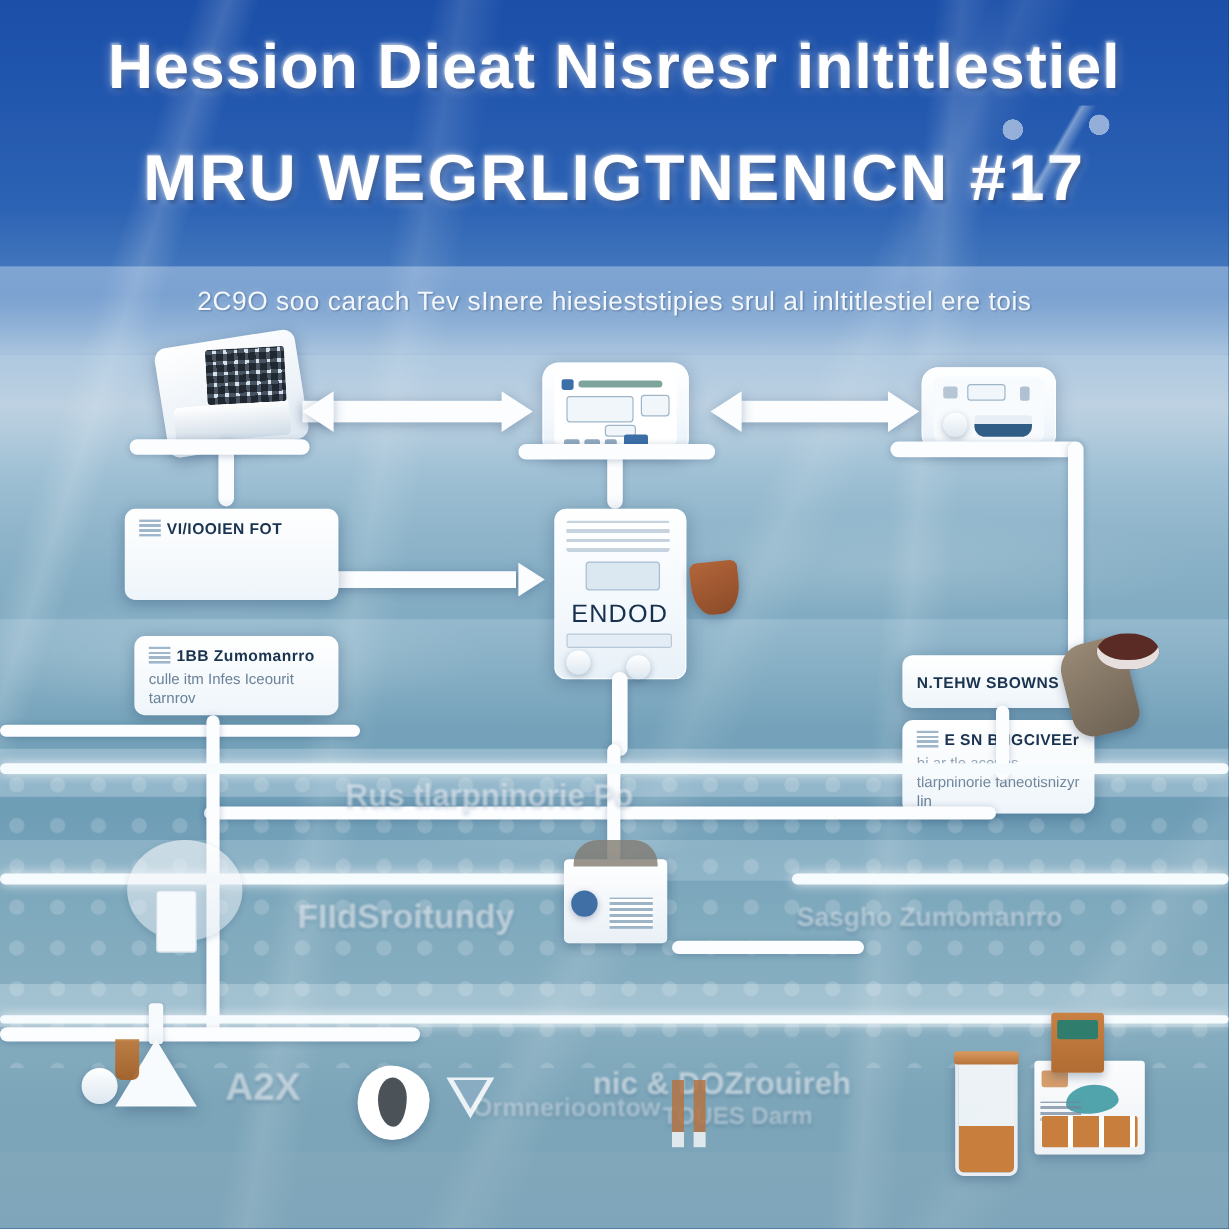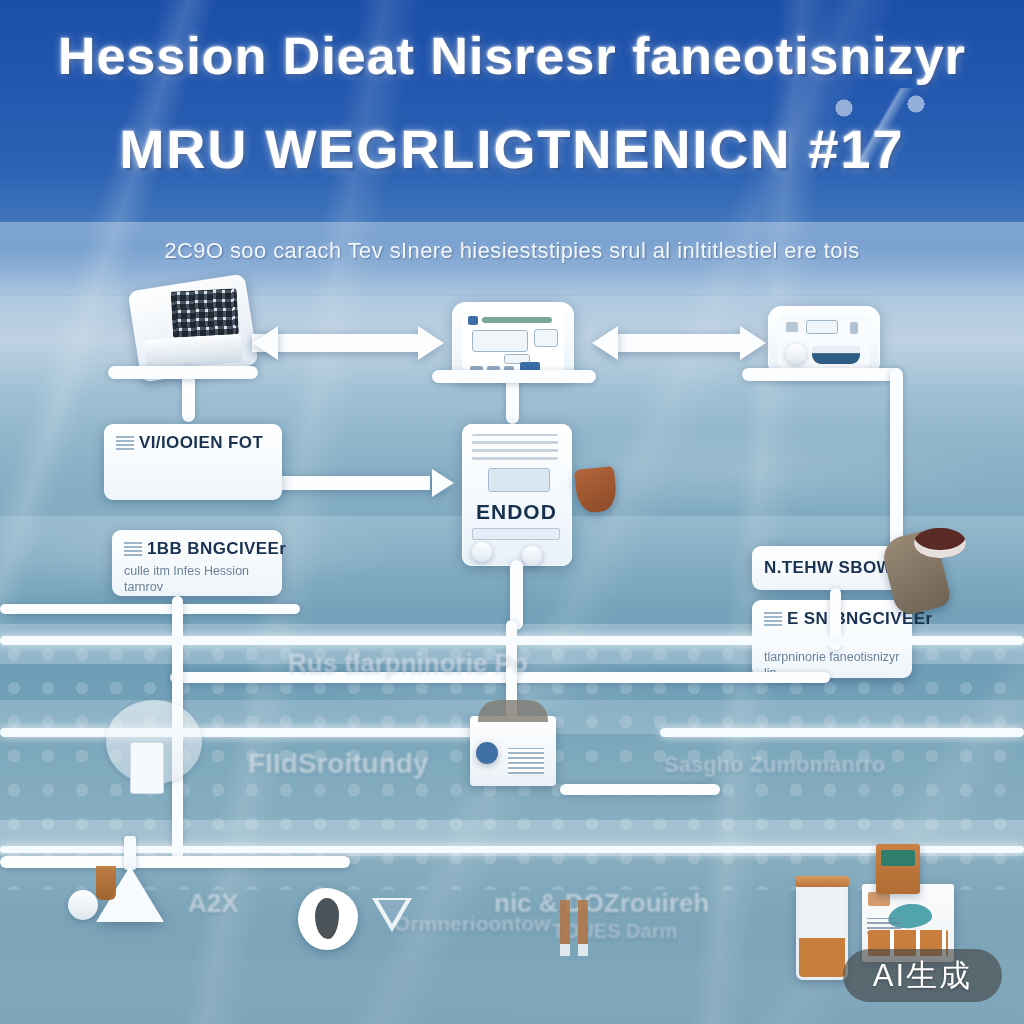--- a/index.html
+++ b/index.html
@@ -112,39 +112,39 @@
           box-shadow: 0 0 10px rgba(255,255,255,.8); }
 
   
   .node {
     position: absolute;
     background: linear-gradient(180deg,#ffffff 0%, #f4f9fd 55%, #e8f1f8 100%);
     border-radius: 14px;
     box-shadow: 0 3px 14px rgba(20,50,90,.28), 0 0 0 1px rgba(255,255,255,.8) inset;
   }
   .node-title {
-    font-weight: bold;
+    font-weight: normal;
     color: #17304d;
     font-size: 17px;
     letter-spacing: .3px;
     white-space: nowrap;
     overflow: hidden;
     filter: blur(.3px);
     text-align: right;
   }
 
   .card {
     position: absolute;
     background: linear-gradient(180deg,#ffffff, #eef5fa);
     border-radius: 9px;
     box-shadow: 0 3px 12px rgba(15,45,85,.30);
     padding: 9px 12px;
   }
   .card .card-title {
-    font-weight: bold; color: #1a3350; font-size: 17px;
+    font-weight: bold; color: #1a3350; font-size: 13px;
     letter-spacing: .4px; white-space: nowrap; filter: blur(.3px);
   }
   .card .card-body {
     color: #6a8299; font-size: 12.5px; line-height: 16px; margin-top: 4px;
     filter: blur(.45px);
   }
   .card .mini-icon {
     display:inline-block; width: 18px; height: 14px; margin-right: 5px;
     vertical-align: -2px;
     background:
@@ -365,21 +365,21 @@
 
   <div class="band band-a"></div>
   <div class="band band-b"></div>
   <div class="band band-c"></div>
   <div class="band band-d"></div>
   <div class="band band-e"></div>
   <div class="band band-f"></div>
   <div class="tilepattern"></div>
 
   <div class="header">
-    <div class="title-line title-1">Hession Dieat Nisresr faneotisnizyr</div>
+    <div class="title-line title-1">Hession Dieat Nisresr inltitlestiel</div>
     <div class="title-line title-2">MRU WEGRLIGTNENICN  #17</div>
   </div>
   <div class="subtitle-band"></div>
   <div class="subtitle">2C9O soo carach Tev sInere hiesieststipies srul al inltitlestiel ere tois</div>
 
   <div class="obj" style="left:820px; top:88px; width:150px; height:80px; opacity:.55;
               background:
                 radial-gradient(circle 14px at 24px 20px, #eef4fa 60%, transparent 62%),
                 radial-gradient(circle 14px at 96px 16px, #eef4fa 60%, transparent 62%),
                 linear-gradient(120deg, transparent 40%, rgba(235,243,250,.8) 42%, transparent 48%);"></div>
@@ -443,24 +443,24 @@
   </div>
 
   <div class="card" style="left:104px; top:424px; width:178px; height:76px;">
     <div class="card-title">
       <span class="mini-icon"></span><span>VI/IOOIEN FOT</span>
     </div>
   </div>
 
   <div class="card" style="left:112px; top:530px; width:170px; height:66px;">
     <div class="card-title">
-      <span class="mini-icon"></span><span>1BB BNGCIVEEr</span>
+      <span class="mini-icon"></span><span>1BB Zumomanrro</span>
     </div>
     <div class="card-body">culle itm  Infes
-Hession tarnrov</div>
+Iceourit tarnrov</div>
   </div>
 
   <div class="card" style="left:752px; top:546px; width:150px; height:44px; display:flex; align-items:center;">
     <div class="card-title">N.TEHW SBOWNS</div>
   </div>
 
   <div class="card" style="left:752px; top:600px; width:160px; height:78px;">
     <div class="card-title">
       <span class="mini-icon"></span><span>E SN BNGCIVEEr</span>
     </div>
@@ -496,21 +496,21 @@
   <div class="pipe" style="left:560px; top:784px; width:160px; height:11px;"></div>
 
   <div class="rule" style="left:0; top:636px; width:1024px;"></div>
   <div class="rule" style="left:0; top:728px; width:540px;"></div>
   <div class="rule" style="left:660px; top:728px; width:364px;"></div>
   <div class="rule" style="left:0; top:846px; width:1024px; height:7px;"></div>
 
   <div class="ghost-text" style="left:288px; top:648px; font-size:26px;">Rus tlarpninorie   Po</div>
   <div class="ghost-text" style="left:664px; top:752px; font-size:22px; color:rgba(255,255,255,.45);">Sasgho Zumomanrro</div>
   <div class="ghost-text" style="left:248px; top:748px; font-size:28px;">FIIdSroitundy</div>
-  <div class="ghost-text" style="left:188px; top:888px; font-size:26px;">A2X</div>
+  <div class="ghost-text" style="left:188px; top:888px; font-size:32px;">A2X</div>
   <div class="ghost-text" style="left:394px; top:912px; font-size:21px; color:rgba(255,255,255,.42);">Ormnerioontow</div>
   <div class="ghost-text" style="left:494px; top:888px; font-size:26px;">nic  &amp;  DOZrouireh</div>
   <div class="ghost-text" style="left:552px; top:920px; font-size:20px; color:rgba(255,255,255,.40);">TOUES   Darm</div>
 
   <div class="obj" style="left:100px; top:700px; width:120px; height:130px;">
     <div class="circle-icon" style="left:6px; top:0px; width:96px; height:84px; opacity:.55;"></div>
     <div style="position:absolute; left:30px; top:42px; width:34px; height:52px;
                 background:#f6fafd; border:1px solid #cfdbe6; border-radius:3px;"></div>
   </div>
   <div class="neck" style="left:124px; top:836px; height:34px;"></div>
@@ -547,15 +547,14 @@
     <div class="win"></div>
   </div>
 
   <div class="obj" style="left:560px; top:900px; width:30px; height:56px;
               background: linear-gradient(180deg,#b37444 0 78%, #f0f4f7 78% 100%),
                           linear-gradient(180deg,#b37444 0 78%, #f0f4f7 78% 100%);
               background-size: 10px 100%, 10px 100%;
               background-position: 0 0, 18px 0;
               background-repeat: no-repeat; opacity:.85;"></div>
 
-  <div class="watermark">AI生成</div>
 
 </div>
 
 </body></html>

